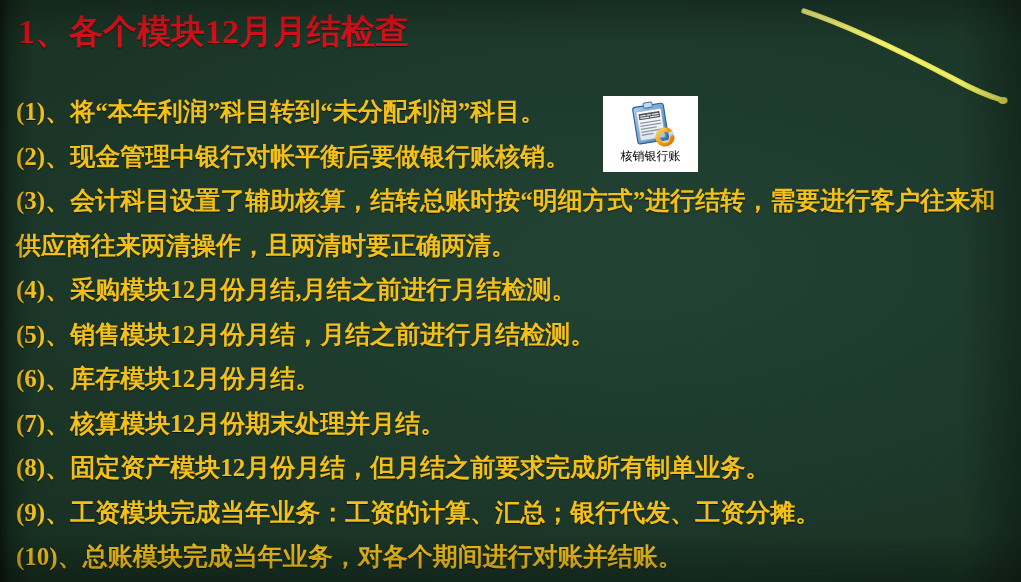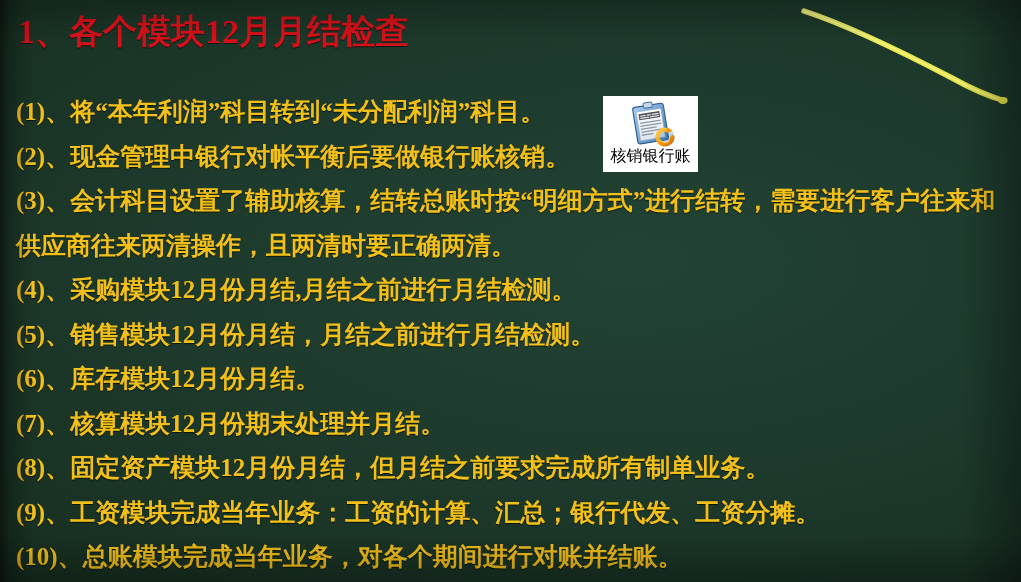--- a/index.html
+++ b/index.html
@@ -101,21 +101,21 @@
     justify-content: flex-start;
   }
   #bank-reconcile-icon-card .icon-art {
     position: relative;
     width: 52px;
     height: 50px;
     margin-top: 3px;
   }
   #bank-reconcile-icon-card .icon-caption {
     font-family: "Liberation Sans", "DejaVu Sans", sans-serif;
-    font-size: 16px;
+    font-size: 12px;
     line-height: 14px;
     color: #000000;
     white-space: nowrap;
     font-weight: 400;
   }
 </style>
 </head>
 <body>
 
 <div id="slide">

